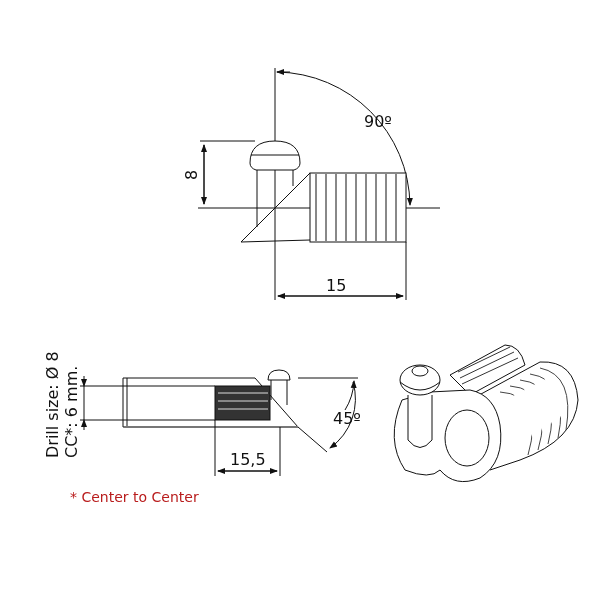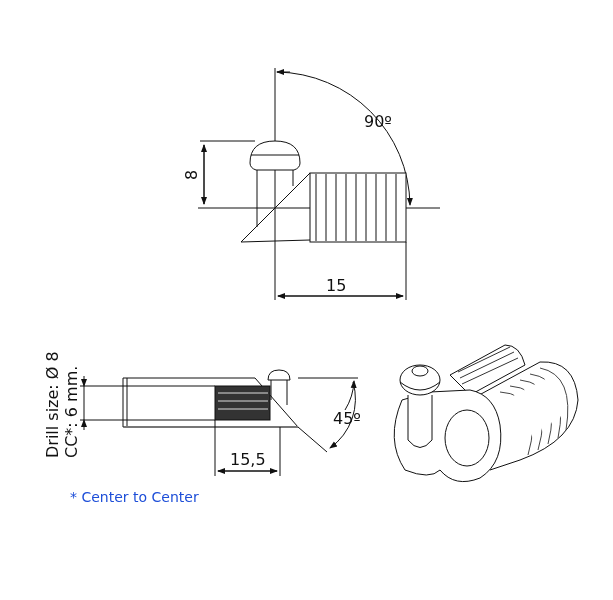--- a/index.html
+++ b/index.html
@@ -1,19 +1,19 @@
 <!DOCTYPE html>
 <html><head>
   <meta charset="utf-8">
   <style>
     html, body { margin: 0; padding: 0; background: #ffffff; }
     body { width: 613px; height: 600px; position: relative; overflow: hidden; font-family: "DejaVu Sans", sans-serif; }
     svg { position: absolute; left: 0; top: 0; }
     .dim { font-family: "DejaVu Sans", sans-serif; font-size: 16px; fill: #111; }
-    .note { position: absolute; left: 70px; top: 489px; font-family: "DejaVu Sans", sans-serif; font-size: 14px; color: #1d4ed8; }
+    .note { position: absolute; left: 70px; top: 489px; font-family: "DejaVu Sans", sans-serif; font-size: 14px; color: #b91c1c; }
   </style>
 </head>
 <body>
 
 <svg width="613" height="600" viewBox="0 0 613 600">
   <defs>
     <marker id="arr" markerWidth="8" markerHeight="8" refX="7" refY="4" orient="auto">
       <path d="M0,1 L8,4 L0,7 Z" fill="#111"></path>
     </marker>
   </defs>

